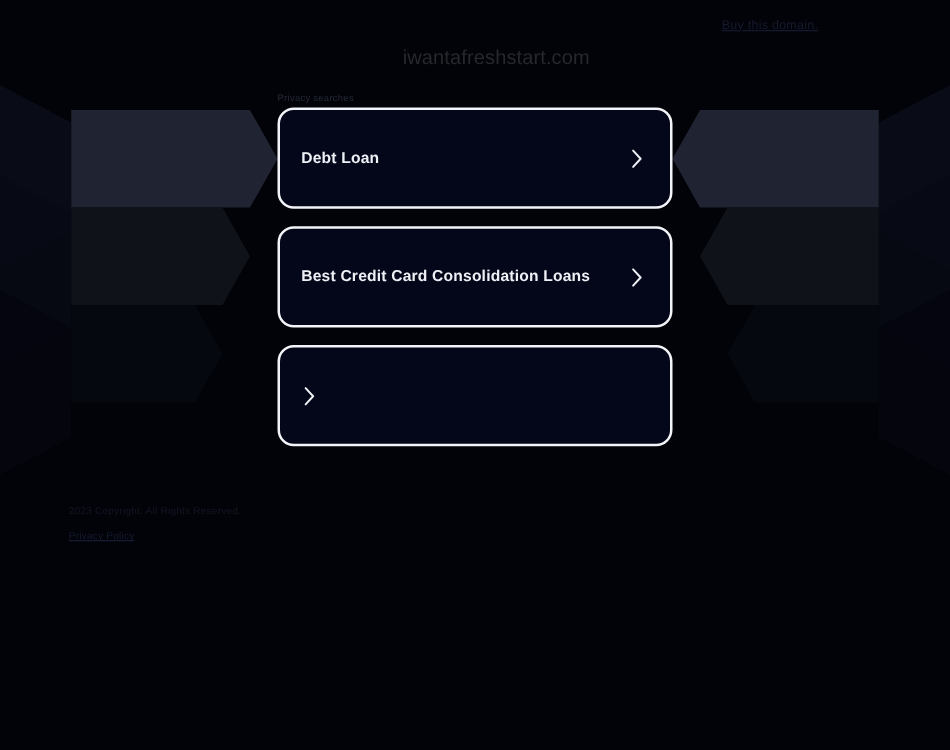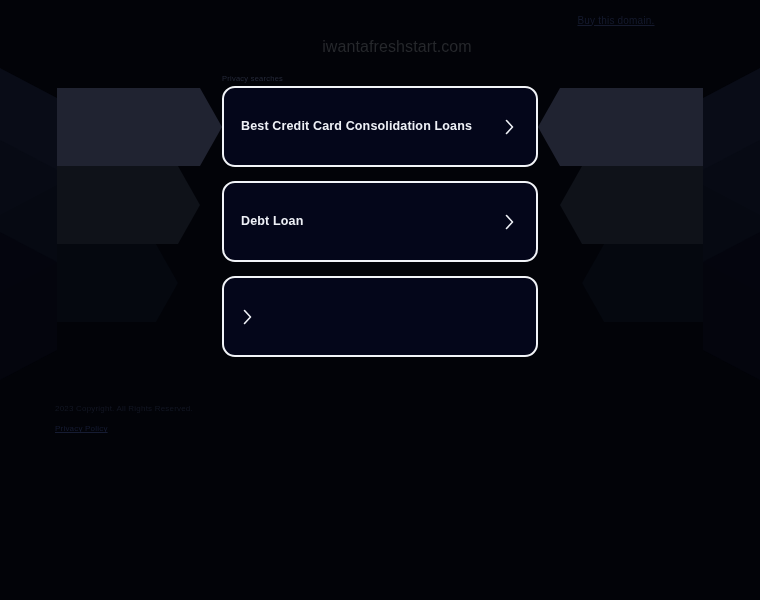--- a/index.html
+++ b/index.html
@@ -182,39 +182,39 @@
     <a class="buy-link" href="#">Buy this domain.</a>
   </div>
 
   <h1 class="domain-title">iwantafreshstart.com</h1>
 
   <div class="related-label">Privacy searches</div>
 
   <div class="cards">
 
     <a class="card" href="#">
+      <span class="card-label">Debt Loan</span>
+      <svg class="chev" viewBox="0 0 13 18">
+        <path d="M3.5 2.5 L9.5 9 L3.5 15.5"></path>
+      </svg>
+    </a>
+
+    <a class="card" href="#">
       <span class="card-label">Best Credit Card Consolidation Loans</span>
       <svg class="chev" viewBox="0 0 13 18">
         <path d="M3.5 2.5 L9.5 9 L3.5 15.5"></path>
       </svg>
     </a>
 
     <a class="card" href="#">
-      <span class="card-label">Debt Loan</span>
       <svg class="chev" viewBox="0 0 13 18">
         <path d="M3.5 2.5 L9.5 9 L3.5 15.5"></path>
       </svg>
     </a>
 
-    <a class="card" href="#">
-      <svg class="chev" viewBox="0 0 13 18">
-        <path d="M3.5 2.5 L9.5 9 L3.5 15.5"></path>
-      </svg>
-    </a>
-
   </div>
 
   <div class="footer">
     <div class="copyright">2023 Copyright. All Rights Reserved.</div>
     <a class="privacy-link" href="#">Privacy Policy</a>
   </div>
 
 </div>
 
 </body></html>

